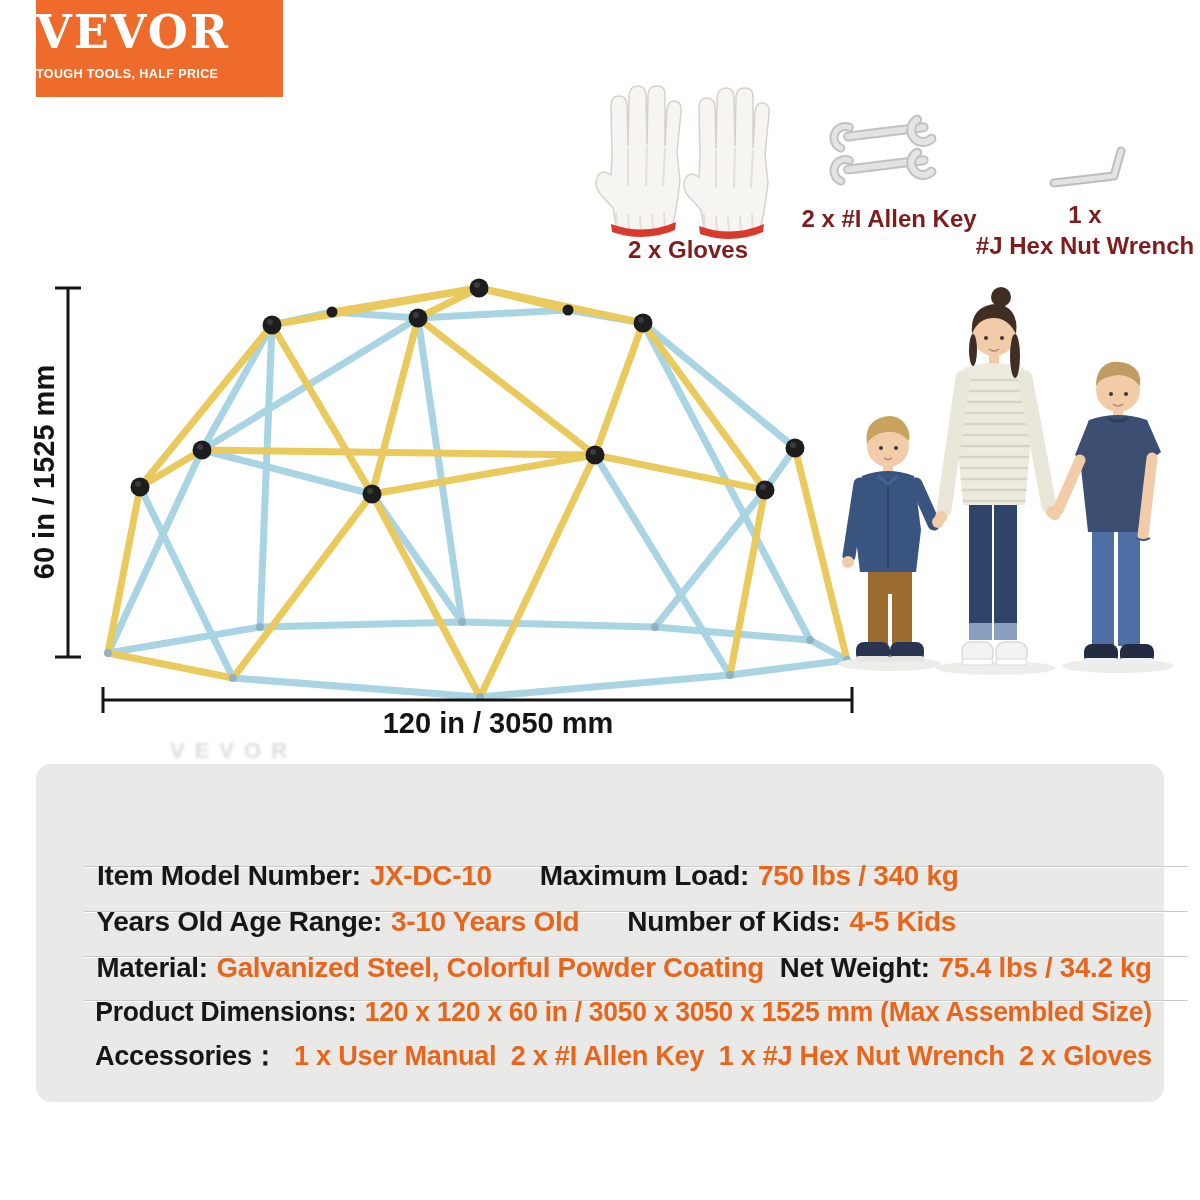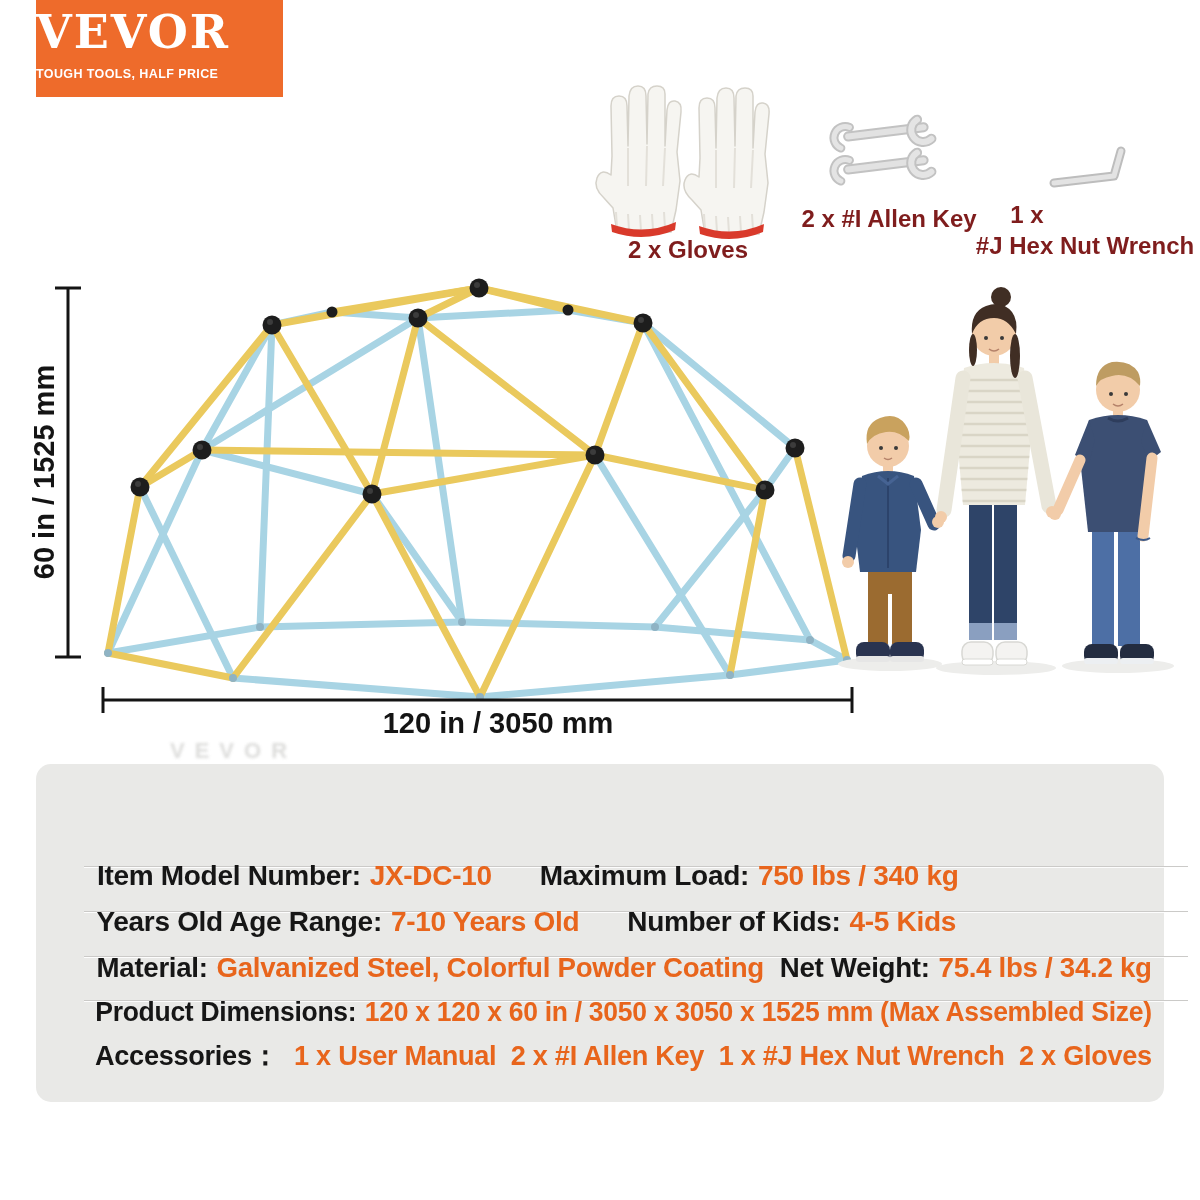--- a/index.html
+++ b/index.html
@@ -283,40 +283,40 @@
         <path d="M 1096 386 Q 1096 366 1112 362 Q 1130 360 1138 372 Q 1141 378 1140 386 Q 1128 372 1112 376 Q 1100 378 1096 386 Z" fill="#BE9C62"></path>
         <circle cx="1111" cy="394" r="2" fill="#3a3a3a"></circle>
         <circle cx="1126" cy="394" r="2" fill="#3a3a3a"></circle>
         <path d="M 1113 404 Q 1118 408 1123 404" fill="none" stroke="#b5826a" stroke-width="1.5"></path>
       </g>
     </g>
   </svg>
 
   <div class="acc-label" style="left:688px;top:236px">2 x Gloves</div>
   <div class="acc-label" style="left:889px;top:205px">2 x #I Allen Key</div>
-  <div class="acc-label" style="left:1027px;top:201px">1 x</div>
+  <div class="acc-label" style="left:1085px;top:201px">1 x</div>
   <div class="acc-label" style="left:1085px;top:232px">#J Hex Nut Wrench</div>
 
   <div class="dim-label v" style="left:44px;top:472px">60 in / 1525 mm</div>
   <div class="dim-label h" style="left:498px;top:723px">120 in / 3050 mm</div>
 
   <div class="watermark">VEVOR</div>
 
   <div class="spec-panel">
     <div class="divider" style="top:102px"></div>
     <div class="divider" style="top:147px"></div>
     <div class="divider" style="top:192px"></div>
     <div class="divider" style="top:236px"></div>
   </div>
 
   <div class="spec-row" style="top:826px">
     <span class="sl">Item Model Number:</span><span class="sv">JX-DC-10</span><span class="sl gap2">Maximum Load:</span><span class="sv">750 lbs / 340 kg</span>
   </div>
   <div class="spec-row" style="top:872px">
-    <span class="sl">Years Old Age Range:</span><span class="sv">7-10 Years Old</span><span class="sl gap2">Number of Kids:</span><span class="sv">4-5 Kids</span>
+    <span class="sl">Years Old Age Range:</span><span class="sv">3-10 Years Old</span><span class="sl gap2">Number of Kids:</span><span class="sv">4-5 Kids</span>
   </div>
   <div class="spec-row" style="top: 918px; transform: scaleX(0.988);">
     <span class="sl">Material:</span><span class="sv">Galvanized Steel, Colorful Powder Coating</span><span class="sl gap3">Net Weight:</span><span class="sv">75.4 lbs / 34.2 kg</span>
   </div>
   <div class="spec-row" style="top: 962px; transform: scaleX(0.946);">
     <span class="sl">Product Dimensions:</span><span class="sv">120 x 120 x 60 in / 3050 x 3050 x 1525 mm (Max Assembled Size)</span>
   </div>
   <div class="spec-row" style="top: 1006px; transform: scaleX(0.969);">
     <span class="sl">Accessories：</span><span class="sv gap3">1 x User Manual  2 x #I Allen Key  1 x #J Hex Nut Wrench  2 x Gloves</span>
   </div>

